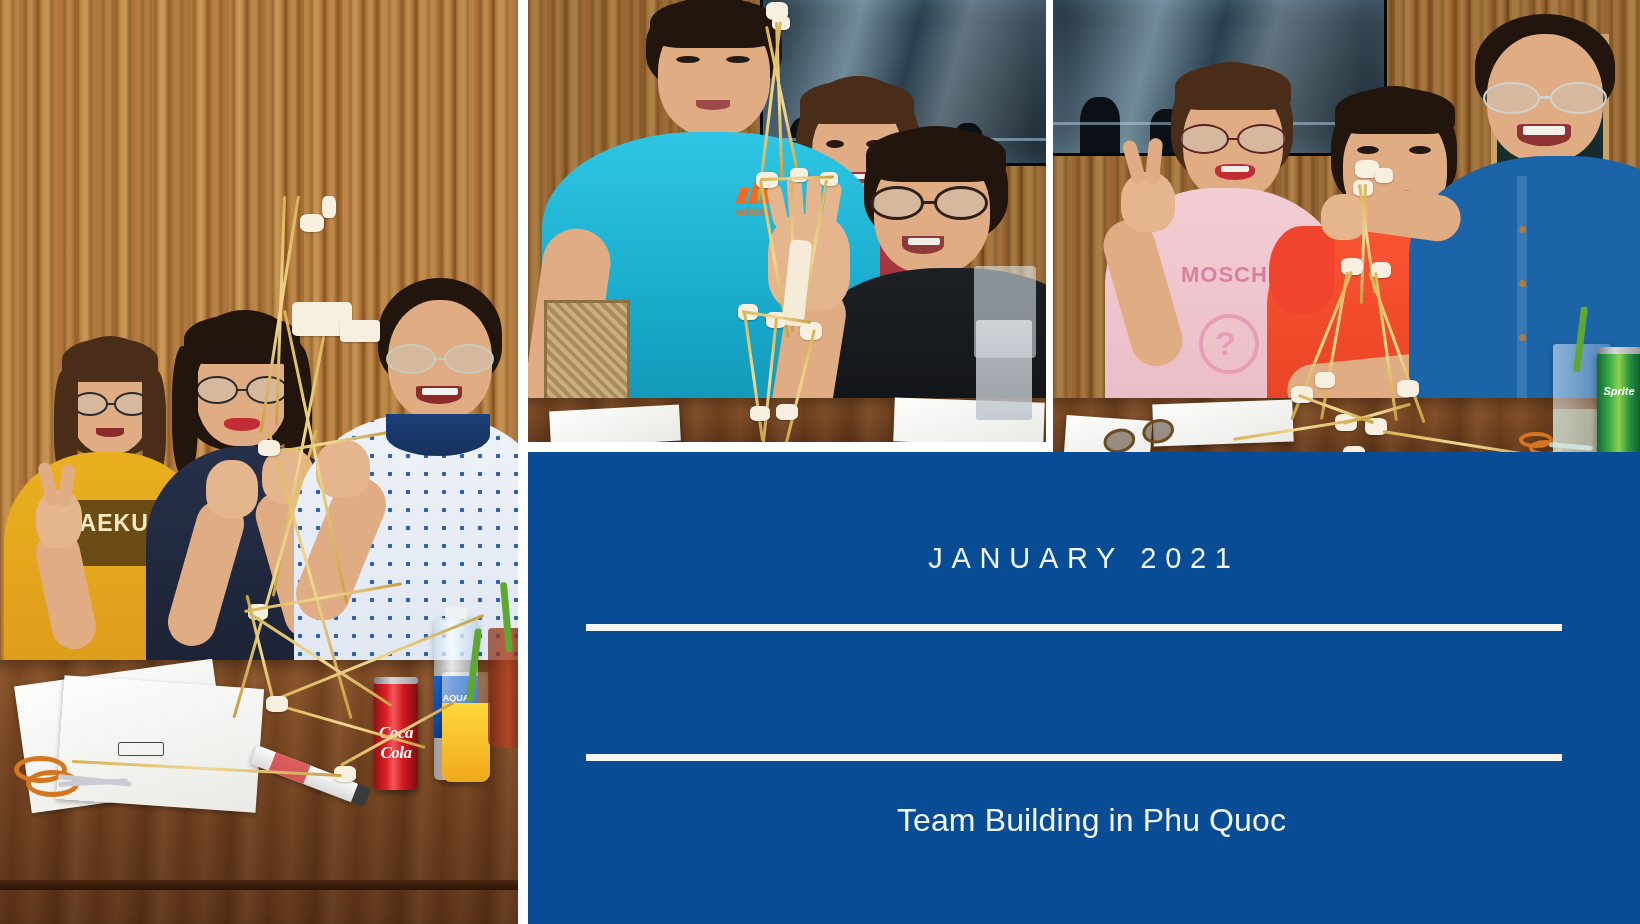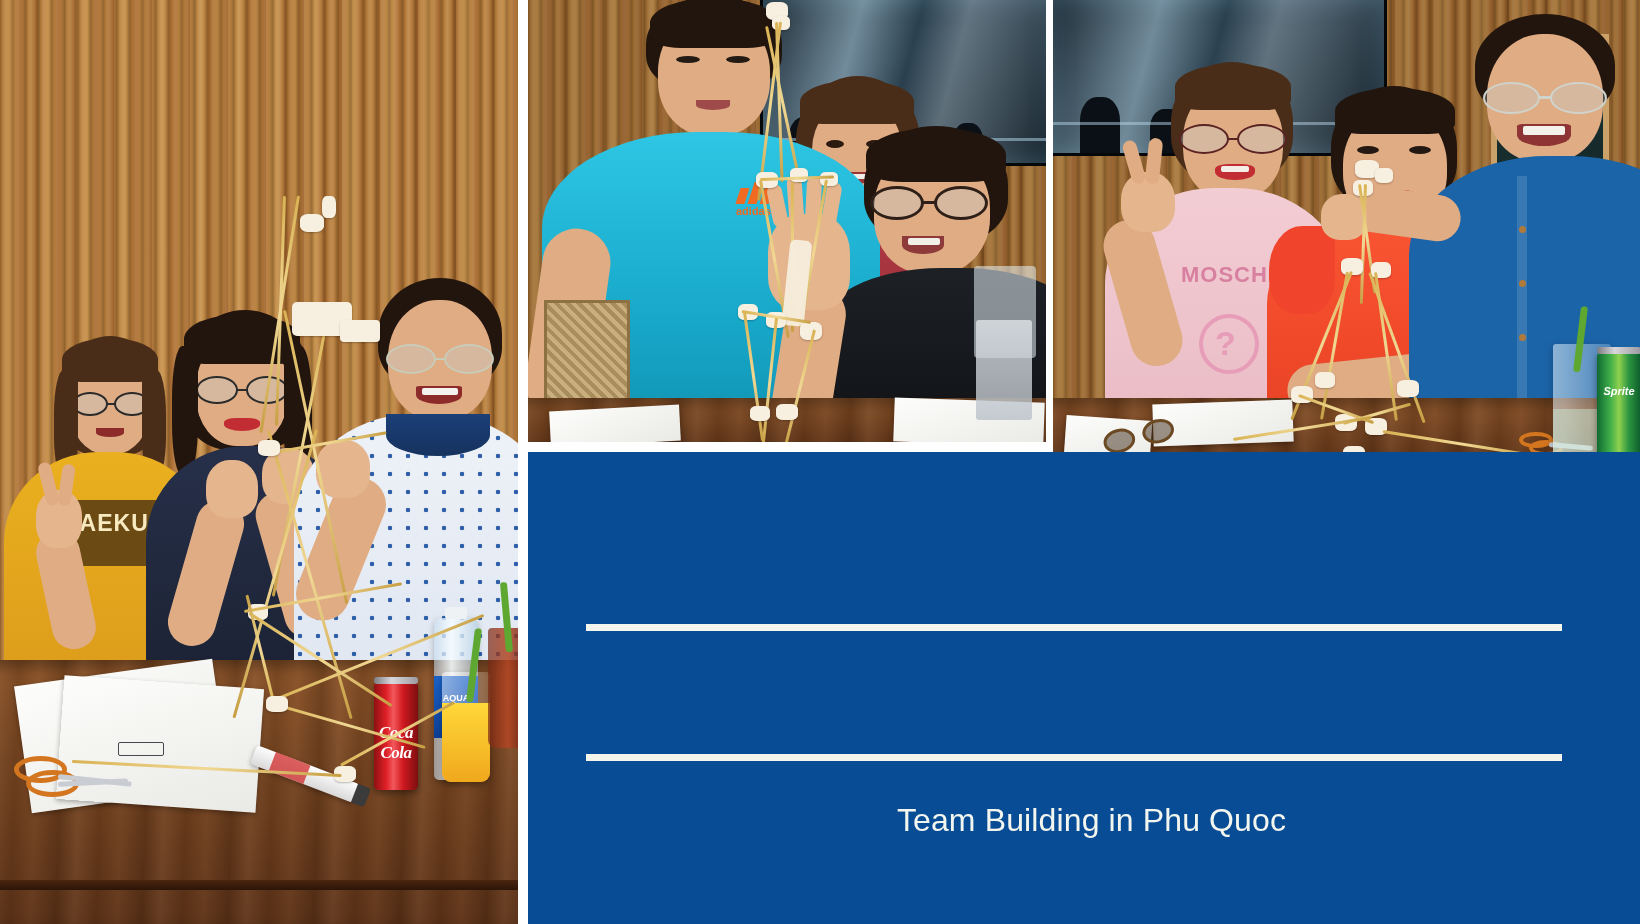--- a/index.html
+++ b/index.html
@@ -501,20 +501,21 @@
         <div class="noodle" style="left:246px;top:394px;width:80px;height:3px;transform:rotate(20deg);"></div>
         <div class="noodle" style="left:290px;top:422px;width:70px;height:3px;transform:rotate(-16deg);"></div>
         <div class="noodle" style="left:180px;top:438px;width:140px;height:3px;transform:rotate(-9deg);"></div>
         <div class="noodle" style="left:330px;top:430px;width:160px;height:3px;transform:rotate(9deg);"></div>
         <div class="marsh" style="left:290px;top:446px;width:22px;height:16px;"></div>
       </div>
     </div>
   </div>
 
   <div id="panel" style="left:528px; top:452px; width:1112px; height:472px;">
+    <div class="kicker" style="position:absolute;left:0;right:0;top:92px;">JANUARY 2021</div>
 
     <div class="rule" style="position:absolute;left:58px;width:976px;top:172px;"></div>
 
 
     <div class="rule" style="position:absolute;left:58px;width:976px;top:302px;"></div>
 
     <div class="subtitle" style="position:absolute;left:0;right:0;top:352px;">Team Building in Phu Quoc</div>
   </div>
 
 </div>

